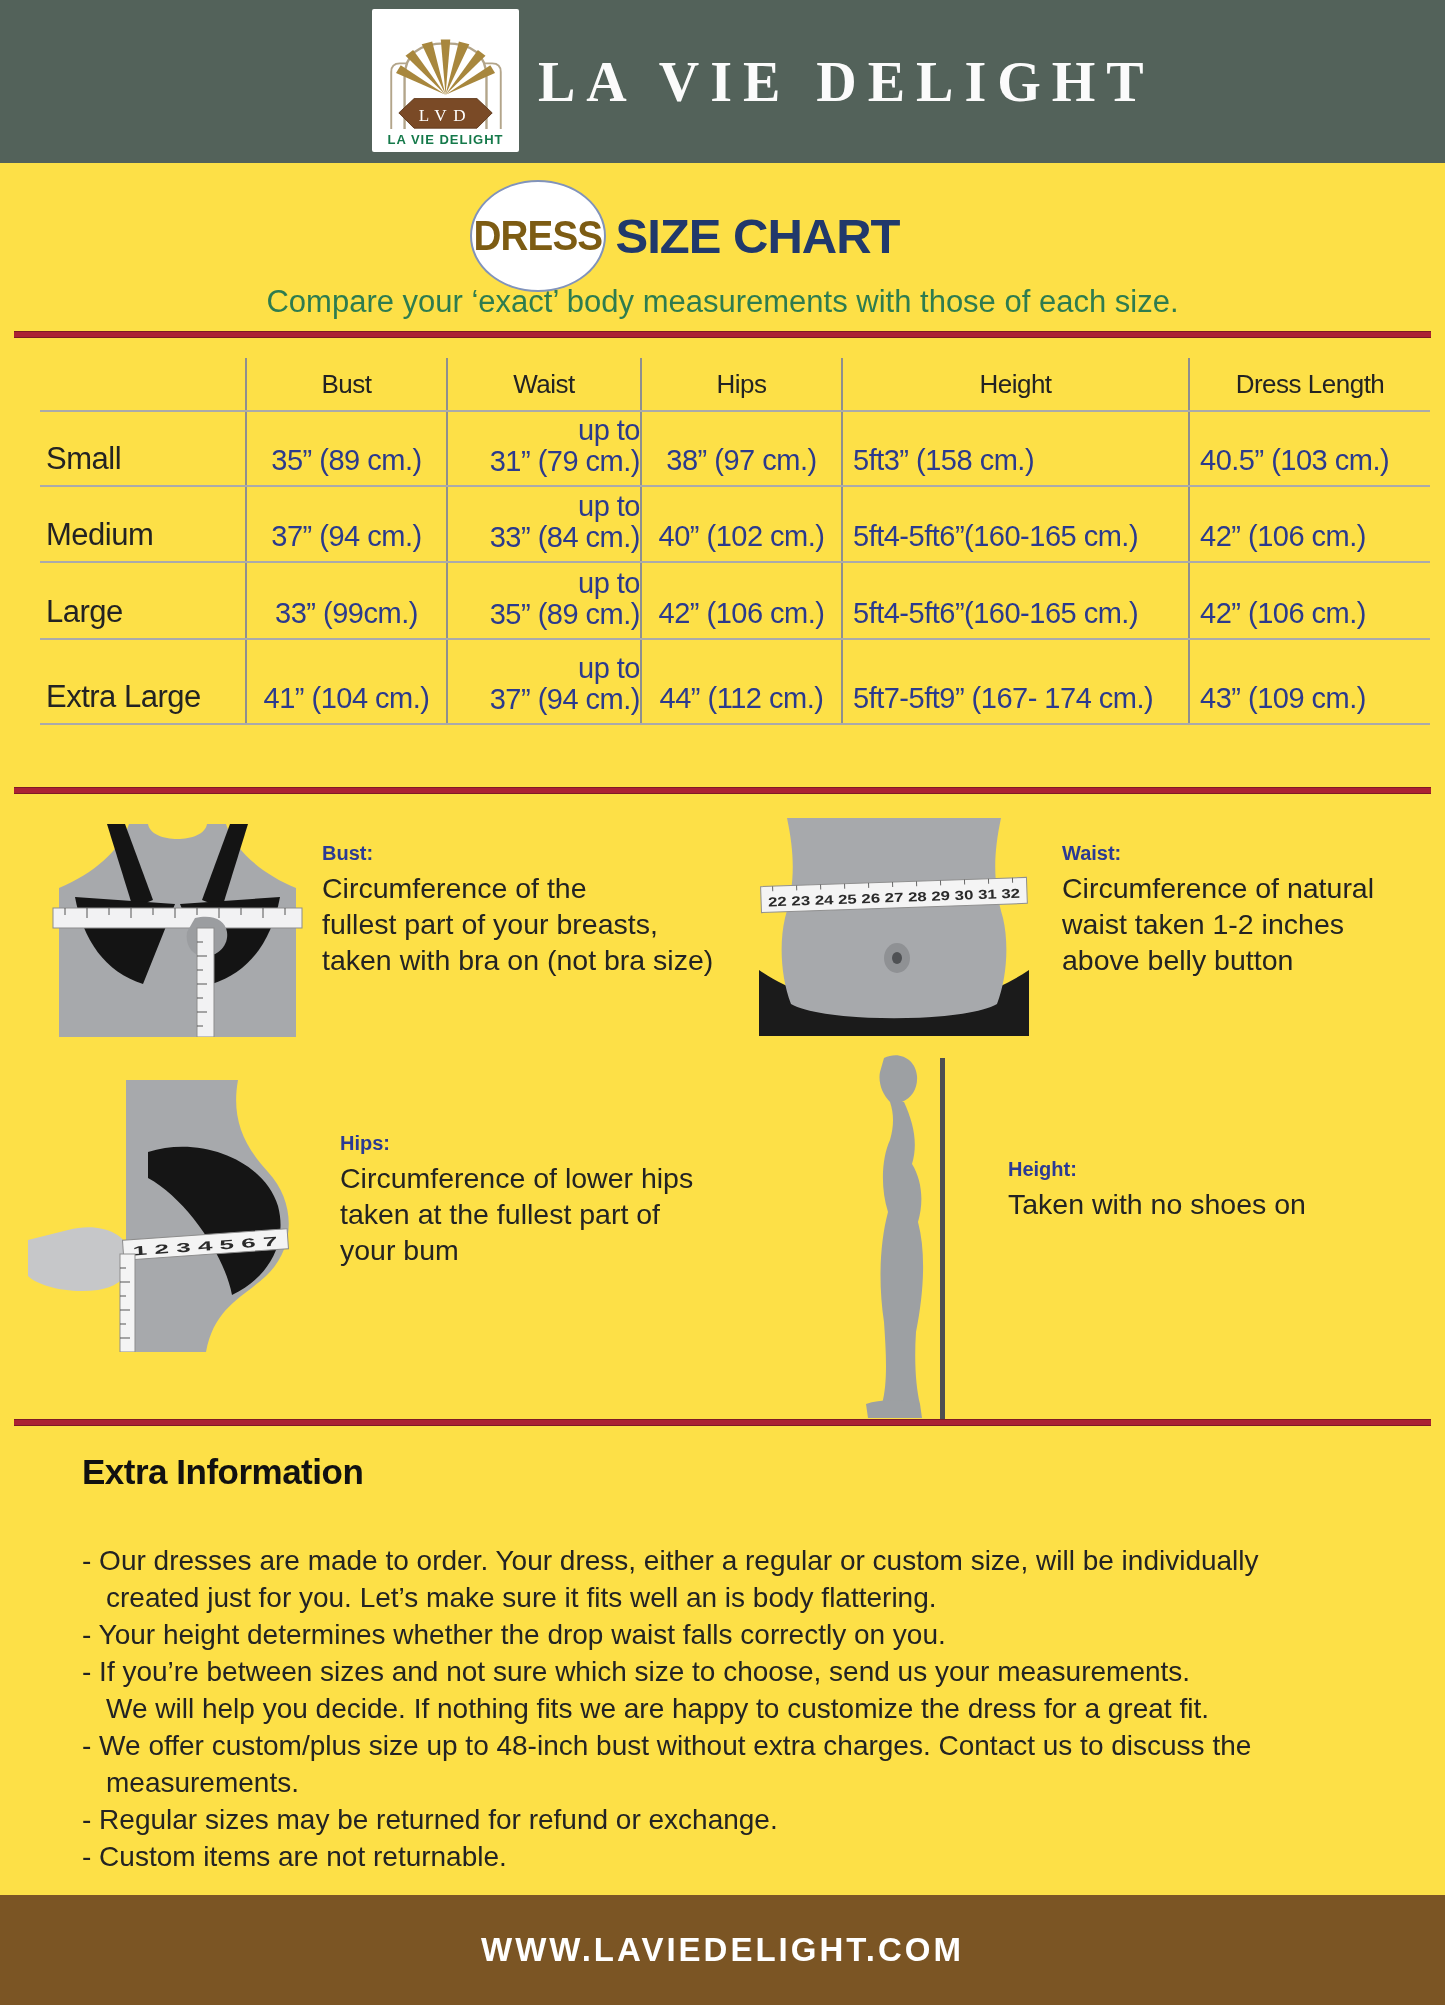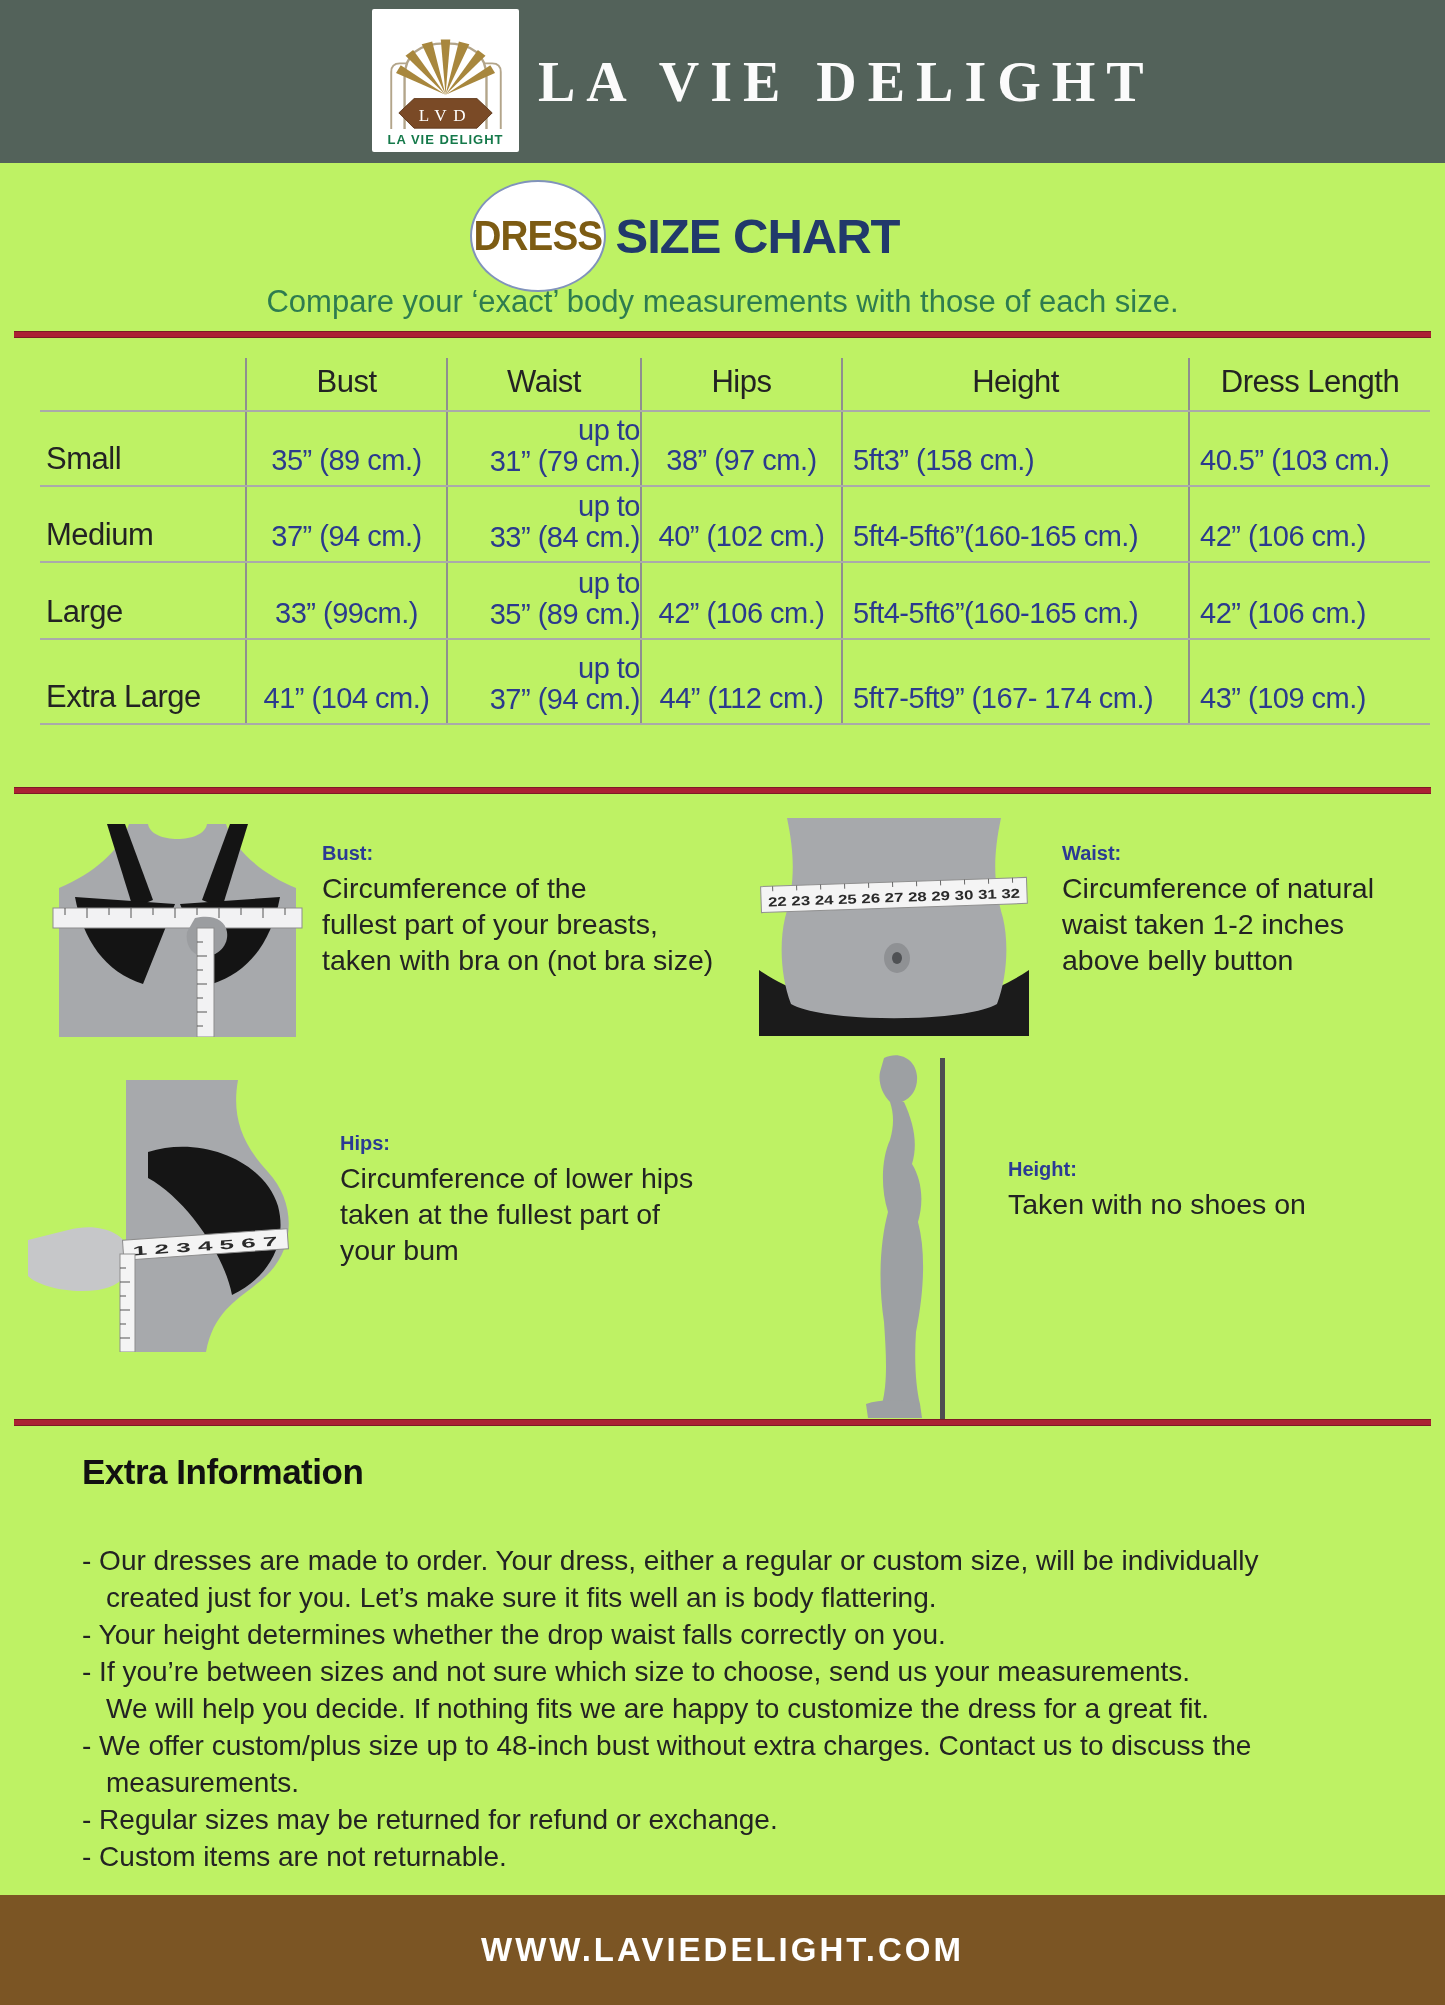--- a/index.html
+++ b/index.html
@@ -1,17 +1,17 @@
 <!DOCTYPE html>
 <html><head>
 <meta charset="utf-8">
 <style>
   * { margin:0; padding:0; box-sizing:border-box; }
   body { background:#888; font-family:"Liberation Sans", sans-serif; }
-  .page { position:relative; width:1445px; height:2005px; background:#bef264; margin:0 auto; overflow:hidden; }
+  .page { position:relative; width:1445px; height:2005px; background:#fde047; margin:0 auto; overflow:hidden; }
 
   
   .header { position:absolute; top:0; left:0; width:1445px; height:163px; background:#53625a; }
   .logo-box { position:absolute; left:372px; top:9px; width:147px; height:143px; background:#ffffff; border-radius:2px; display:flex; flex-direction:column; align-items:center; padding-top:2px; }
   .logo-text { font-size:13px; font-weight:bold; color:#15794a; letter-spacing:1px; margin-top:1px; white-space:nowrap; }
   .brand-title { position:absolute; left:538px; top:0; height:163px; display:flex; align-items:center;
     font-family:"Liberation Serif", serif; font-weight:bold; font-size:56px; color:#fbfbfb; letter-spacing:11px; white-space:nowrap; }
 
   
   .title-row { position:absolute; top:180px; left:0; width:1445px; display:flex; justify-content:center; align-items:center; transform:translateX(-62px); }
@@ -23,21 +23,21 @@
   
   .rule { position:absolute; left:14px; right:14px; height:7px; background:#ab2233; border-top:1px solid #7e1a26; border-bottom:1px solid #7e1a26; }
   .rule1 { top:331px; } .rule2 { top:787px; } .rule3 { top:1419px; }
 
   
   .size-table { position:absolute; top:358px; left:40px; width:1390px; color:#232323; }
   .tr { display:grid; grid-template-columns:205px 201px 194px 201px 347px 242px; border-bottom:2px solid #aaaaaa; }
   .tr-h  { height:54px; } .tr-0 { height:75px; } .tr-1 { height:76px; } .tr-2 { height:77px; } .tr-3 { height:85px; }
   .td { display:flex; align-items:flex-end; justify-content:center; padding-bottom:8px; font-size:29px; letter-spacing:-0.5px; }
   .td + .td { border-left:2px solid #8f8f8f; }
-  .th { font-size:31px; color:#232323; padding-bottom:10px; }
+  .th { font-size:26px; color:#232323; padding-bottom:10px; }
   .rowlabel { justify-content:flex-start; padding-left:6px; font-size:31px; color:#232323; }
   .val { color:#2b3a8d; }
   .waist-cell { flex-direction:column; justify-content:flex-end; line-height:31px; }
   .left-val { justify-content:flex-start; padding-left:10px; }
 
   
   .m-img { position:absolute; }
   .m-text { position:absolute; }
   .m-label { font-size:20px; font-weight:bold; color:#2b3a94; margin-bottom:5px; }
   .m-line { font-size:28.5px; color:#232323; line-height:36px; white-space:nowrap; }

